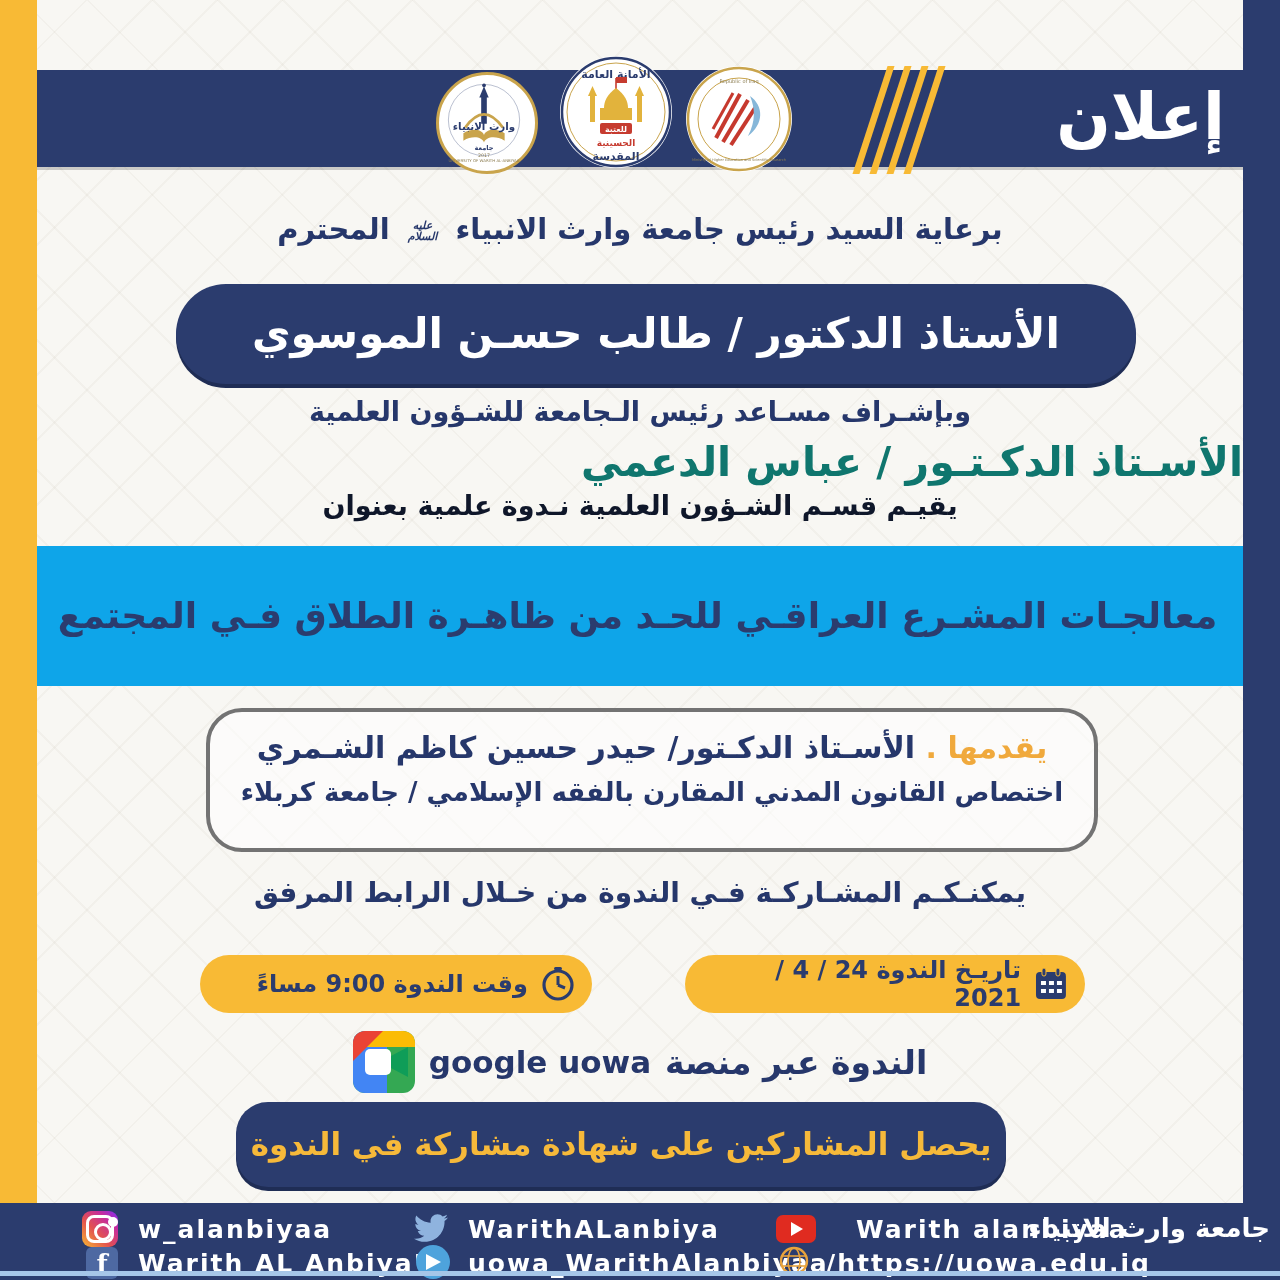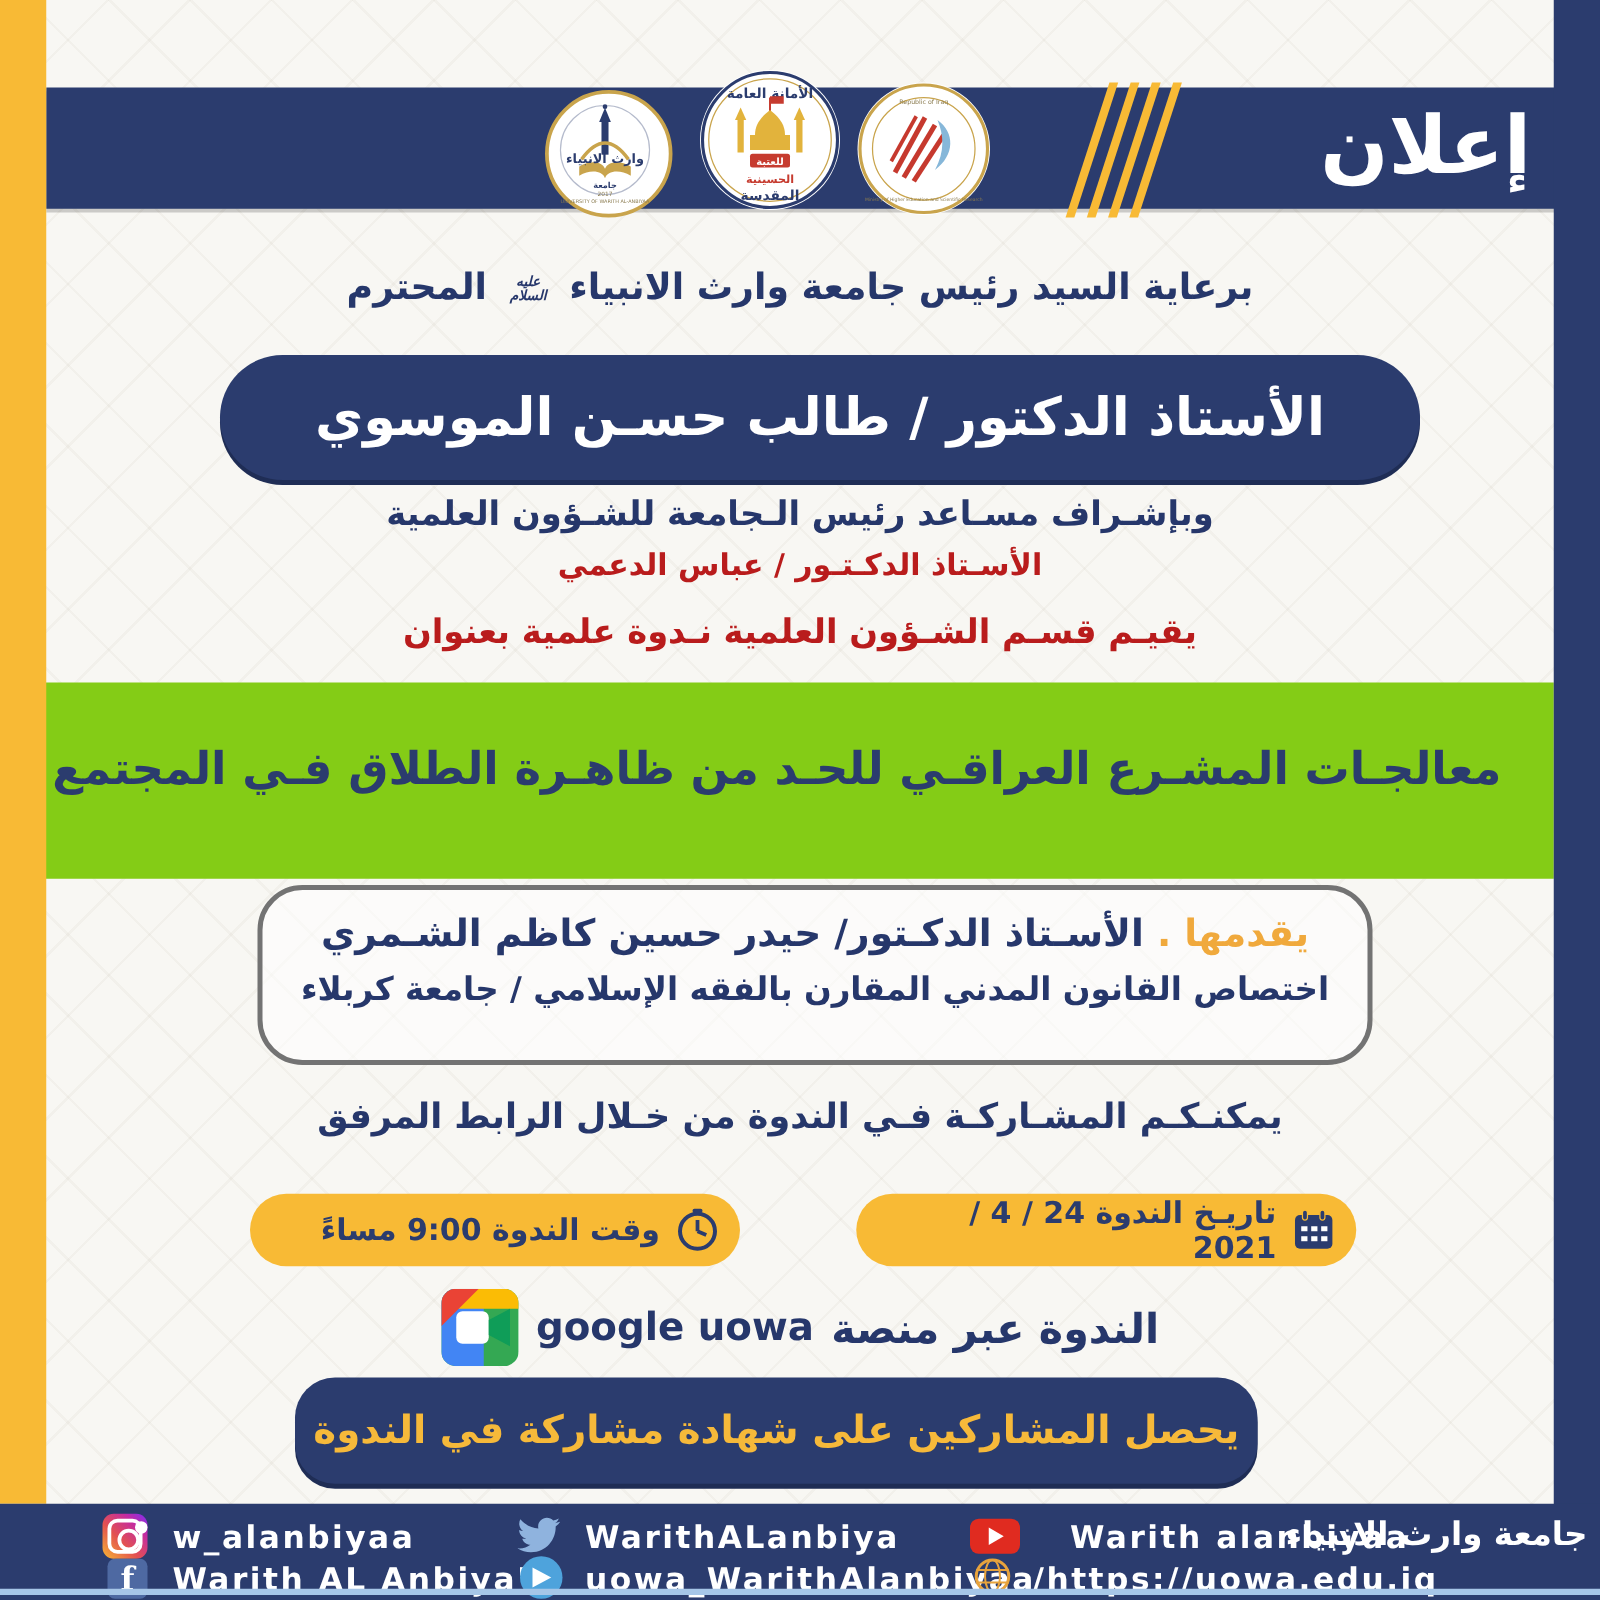--- a/index.html
+++ b/index.html
@@ -29,23 +29,23 @@
   .logo-ministry{left:686px;top:66px;width:106px;height:106px;}
   
   .row{position:absolute;left:37px;width:1206px;text-align:center;direction:rtl;font-weight:bold;}
   .patronage{top:212px;font-size:29px;color:#26376b;z-index:2;}
   .honorific{display:inline-flex;flex-direction:column;font-size:11px;line-height:11px;
              vertical-align:middle;margin:0 8px;color:#26376b;}
   .ppill{position:absolute;left:176px;top:284px;width:960px;height:100px;background:#2b3c6e;
          border-radius:52px;color:#fff;font-size:42px;font-weight:bold;text-align:center;
          line-height:100px;direction:rtl;z-index:2;box-shadow:0 4px 0 #1f2d55;}
   .sup1{top:396px;font-size:27px;color:#26376b;}
-  .sup2{top:438px;font-size:24px;color:#b91c1c;}
-  .sup3{top:490px;font-size:27px;color:#b91c1c;}
-  .yband{position:absolute;left:0;top:546px;width:1243px;height:157px;background:#84cc16;z-index:3;}
+  .sup2{top:438px;font-size:41px;color:#0f766e;text-align:right;}
+  .sup3{top:490px;font-size:27px;color:#0f172a;}
+  .yband{position:absolute;left:16px;top:546px;width:1243px;height:140px;background:#0ea5e9;z-index:3;}
   .ytitle{width:100%;text-align:center;line-height:140px;font-size:36px;font-weight:bold;
           color:#2b3c6e;direction:rtl;white-space:nowrap;}
   .pbox{position:absolute;left:206px;top:708px;width:884px;height:136px;border:4px solid #737373;
         border-radius:36px;text-align:center;direction:rtl;z-index:2;background:rgba(255,255,255,.55);}
   .pbox .l1{margin-top:18px;font-size:30px;font-weight:bold;color:#26376b;}
   .pbox .l1 .lbl{color:#f0a93c;}
   .pbox .l2{margin-top:12px;font-size:26px;font-weight:bold;color:#26376b;}
   .participation{top:876px;font-size:28px;color:#26376b;}
   
   .pill{position:absolute;top:955px;height:58px;background:#f8ba35;border-radius:29px;

